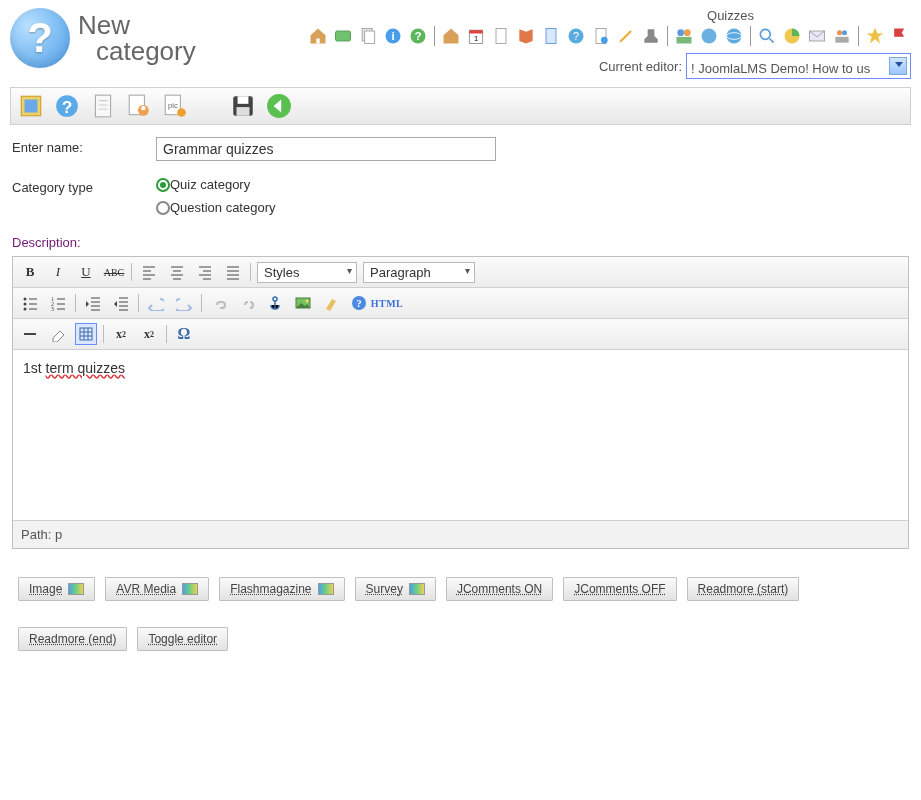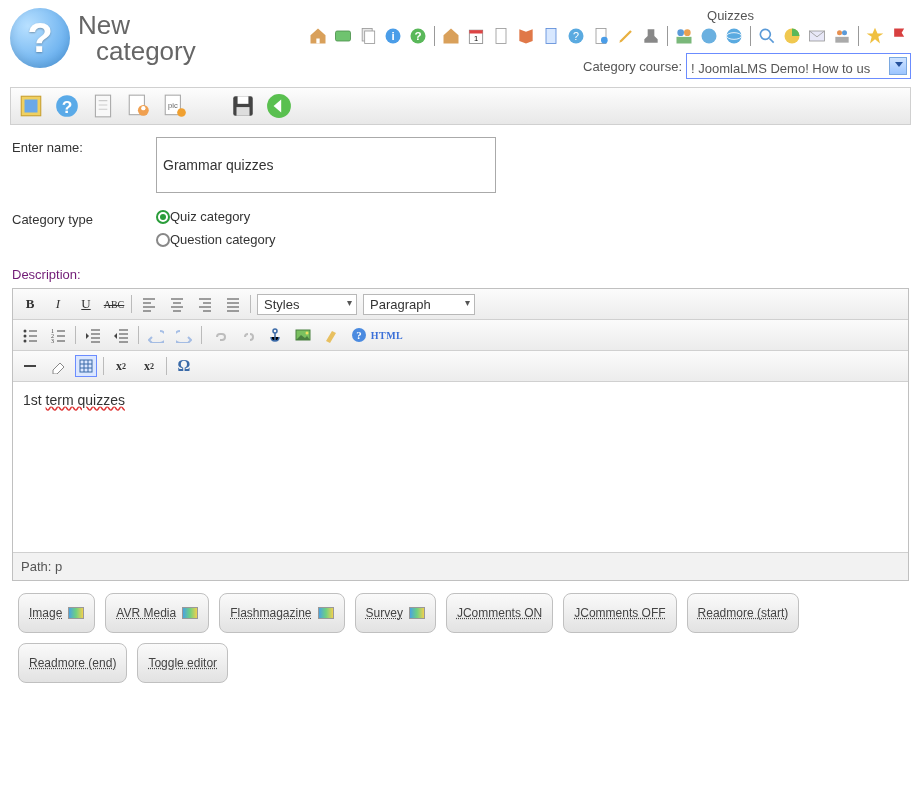--- a/index.html
+++ b/index.html
@@ -18,41 +18,41 @@
 .course-row { display:flex; justify-content:flex-end; align-items:center; margin-top:6px; gap:4px; color:#555;}
 .course-select { width:225px; border:1px solid #6b8cff; background:#fff; padding:7px 18px 2px 4px; font-size:13px; position:relative; }
 .course-select::after { content:''; position:absolute; right:3px; top:3px; width:16px; height:16px; background:linear-gradient(#cfe4ff,#9cc5ff); border:1px solid #7aa8e0;}
 .course-select .chev { position:absolute; right:7px; top:8px; width:0;height:0;border-left:4px solid transparent;border-right:4px solid transparent;border-top:5px solid #24519c; z-index:2;}
 .toolbar1 { background:linear-gradient(#fdfdfd,#e8e8e8); border:1px solid #d0d0d0; margin:4px 10px; padding:4px 6px; display:flex; align-items:center; gap:8px;}
 .tb-icon { width:28px; height:28px; display:flex; align-items:center; justify-content:center; cursor:pointer;}
 .tb-icon svg { width:26px; height:26px;}
 .tb-gap { width:24px; }
 .form-row { display:flex; align-items:flex-start; padding:8px 12px; gap:24px;}
 .form-label { width:120px; color:#333; padding-top:3px;}
-.text-input { width:340px; padding:19px 6px; border:1px solid #aaa; font-size:14px; color:#333;}
+.text-input { width:340px; padding:3px 6px; border:1px solid #aaa; font-size:14px; color:#333;}
 .radio-group { display:flex; flex-direction:column; gap:8px; }
 .radio-row { display:flex; align-items:center; gap:0; cursor:pointer;}
 .radio { width:14px; height:14px; border-radius:50%; border:2px solid #888; display:flex; align-items:center; justify-content:center;}
 .radio.checked { border-color:#2a9d3a;}
 .radio .dot { width:6px; height:6px; border-radius:50%; background:#2a9d3a; display:none;}
 .radio.checked .dot { display:block;}
 .desc-label { padding:12px 12px 6px; color:#701a75;}
 .editor-wrap { margin:0 12px; border:1px solid #c0c0c0;}
 .editor-tb { background:linear-gradient(#fbfbfb,#ececec); border-bottom:1px solid #d0d0d0; padding:4px 6px; display:flex; align-items:center; gap:6px; flex-wrap:wrap;}
 .ed-btn { width:22px; height:22px; display:flex; align-items:center; justify-content:center; cursor:pointer; font-family:"Times New Roman",serif;}
 .ed-btn.selected { border:1px solid #6b8cff; background:#dbe7ff;}
 .ed-sep { width:1px; height:18px; background:#bbb;}
 .ed-drop { border:1px solid #b8b8b8; background:#fff; padding:2px 20px 2px 6px; font-size:13px; position:relative; cursor:pointer;}
 .ed-drop::after { content:'▾'; position:absolute; right:4px; top:2px; color:#555; font-size:10px;}
 .ed-html { font-size:10px; color:#3a6fd8; font-weight:bold; letter-spacing:0.5px;}
 .editor-body { min-height:170px; padding:10px; font-size:14px; background:#fff;}
 .spell-err { text-decoration: underline wavy #d33;}
 .path-bar { background:#f2f2f2; border-top:1px solid #d0d0d0; padding:6px 8px; color:#555; font-size:13px;}
 .bottom-buttons { padding:12px 18px; display:flex; gap:10px; flex-wrap:wrap;}
-.btn-chip { background:linear-gradient(#fafafa,#e2e2e2); border:1px solid #c0c0c0; border-radius:8px; padding:12px 10px; font-size:12px; color:#444; cursor:pointer; display:flex; align-items:center; gap:6px; text-decoration:underline; text-decoration-style:dotted;}
+.btn-chip { background:linear-gradient(#fafafa,#e2e2e2); border:1px solid #c0c0c0; border-radius:1px; padding:4px 10px; font-size:12px; color:#444; cursor:pointer; display:flex; align-items:center; gap:6px; text-decoration:underline; text-decoration-style:dotted;margin-top:16px;}
 .chip-swatch { width:16px; height:12px; background:linear-gradient(90deg,#4aa3e0,#6fd080,#f0d050); border:1px solid #999;}
 .b { font-weight:bold;} .i { font-style:italic;} .u { text-decoration:underline;} .strike{text-decoration:line-through; font-size:10px;}
 </style>
 </head>
 <body>
 
 <div class="top-area">
   <div class="logo-block">
     <div class="logo-circle">
         <span class="logo-q">?</span>
@@ -196,21 +196,21 @@
             <path fill="#f0c040" d="M12 2l3 7h7l-6 4 2 8-6-5-6 5 2-8-6-4h7z"></path>
           </svg>
         </span>
       <span class="mini-icon">
           <svg viewBox="0 0 24 24">
             <path fill="#d84040" d="M5 3v18M5 3h12l-3 5 3 5H5"></path>
           </svg>
         </span>
     </div>
     <div class="course-row">
-      <span>Category course:</span>
+      <span>Current editor:</span>
       <div class="course-select">
         <span>! JoomlaLMS Demo! How to us</span>
         <span class="chev"></span>
       </div>
     </div>
   </div>
 </div>
 
 <div class="toolbar1">
   <span class="tb-icon">

